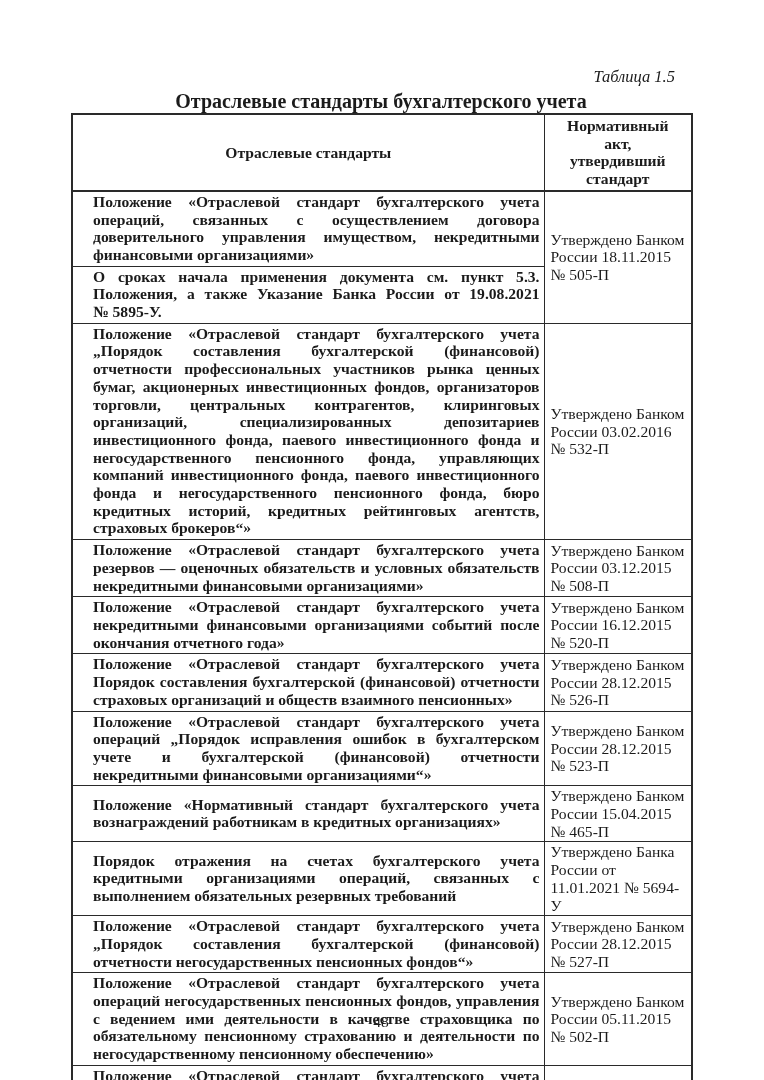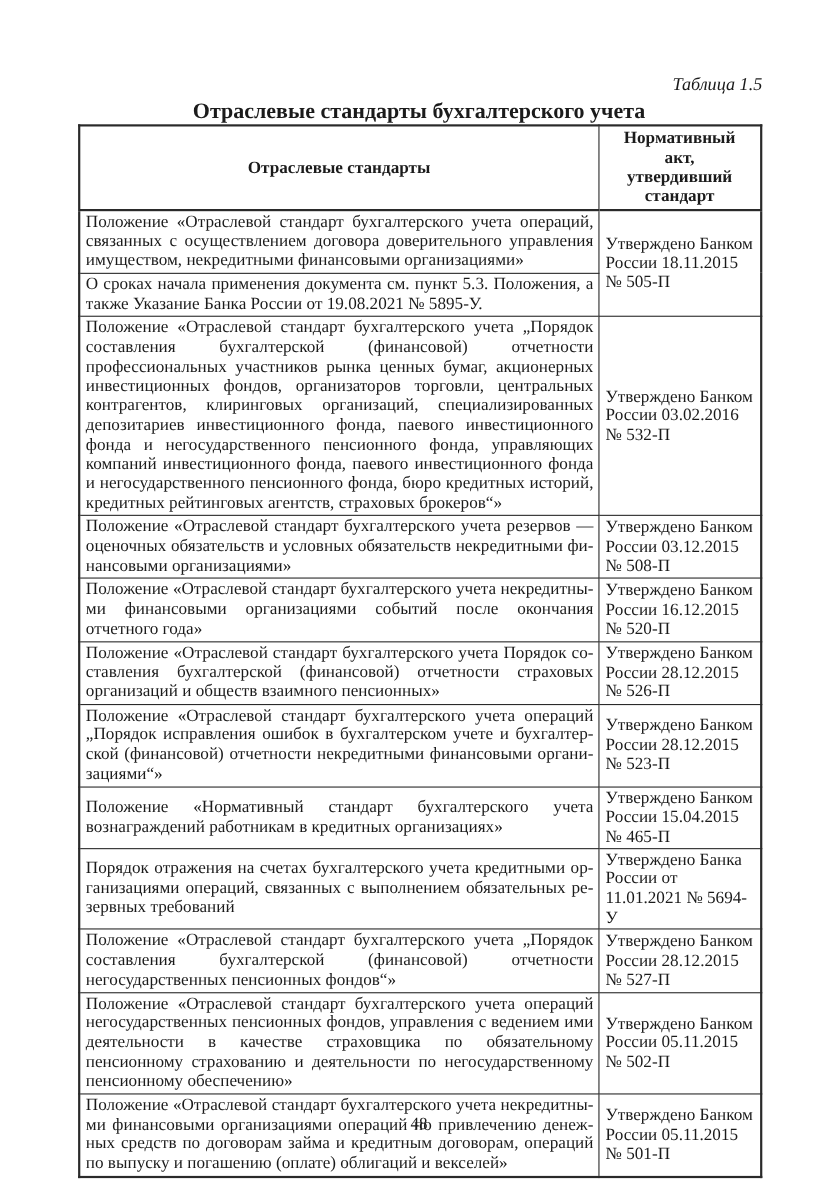--- a/index.html
+++ b/index.html
@@ -16,21 +16,21 @@
   }
   .page {
     position: relative;
     width: 764px;
     height: 1080px;
     background: #ffffff;
   }
   .caption {
     position: absolute;
     top: 68px;
-    left: 73px;
+    left: 55px;
     width: 620px;
     text-align: right;
     font-style: italic;
     font-size: 16.5px;
     line-height: 18px;
   }
   .title {
     position: absolute;
     top: 92px;
     left: 71px;
@@ -60,21 +60,22 @@
     text-align: center;
     vertical-align: middle;
     padding: 2px 20px;
   }
   table.standards td {
     border: 1px solid #2a2a2a;
     vertical-align: middle;
   }
   td.cell-std {
     text-align: justify;
-    padding: 1px 4px 2px 5px;
+    padding: 1px 4px 2px 20px;
+    font-weight: bold;
   }
   td.cell-act {
     text-align: left;
     padding: 1px 2px 1px 6px;
     margin-top: 36px;
   }
   .pageno {
     position: absolute;
     top: 1013px;
     left: 71px;

